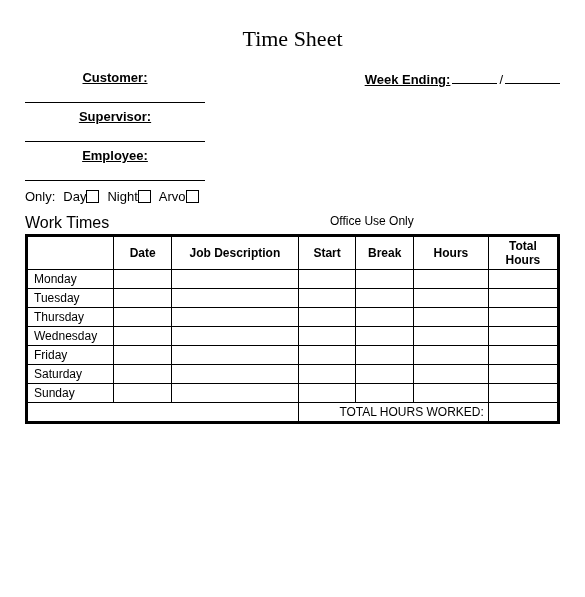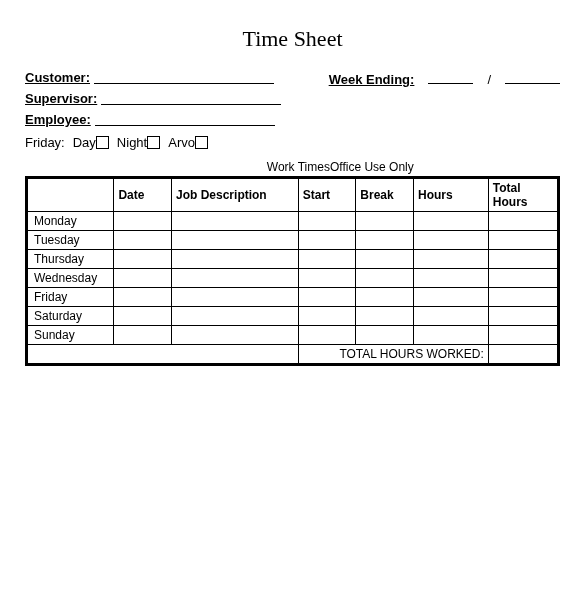--- a/index.html
+++ b/index.html
@@ -47,23 +47,24 @@
 
     .right-fields {
       display: flex;
       flex-direction: column;
       gap: 6px;
       margin-top: 0px;
     }
 
     .field-row {
       display: flex;
-      align-items: flex-start;
+      align-items: center;
       gap: 4px;
       font-size: 13px;
+      flex-direction: column;
     }
 
     .field-label {
       font-weight: bold;
       text-decoration: underline;
       white-space: nowrap;
     }
 
     .field-line {
       border-bottom: 1px solid #000;
@@ -75,21 +76,21 @@
     .field-line-short {
       border-bottom: 1px solid #000;
       width: 100px;
       height: 14px;
       display: inline-block;
     }
 
     .field-line-date {
       display: flex;
       align-items: baseline;
-      gap: 14px;
+      gap: 2px;
       font-size: 13px;
     }
 
     .field-line-date .seg {
       border-bottom: 1px solid #000;
       width: 45px;
       height: 14px;
       display: inline-block;
     }
 
@@ -129,21 +130,21 @@
 
     table {
       width: 100%;
       border-collapse: collapse;
       font-size: 12px;
     }
 
     table th, table td {
       border: 1px solid #000;
       padding: 2px 4px;
-      text-align: left;
+      text-align: center;
       vertical-align: middle;
     }
 
     table th {
       font-weight: bold;
       background: #fff;
       font-size: 12px;
     }
 
     .col-day {
@@ -176,22 +177,22 @@
     }
 
     .day-cell {
       text-align: left;
       padding-left: 6px;
       font-size: 12px;
     }
 
     .wt-label {
       width: 57%;
-      text-align: right;
-      font-size: 12px;
+      text-align: left;
+      font-size: 16px;
     }
 
     .ou-label {
       width: 43%;
       text-align: left;
       font-size: 12px;
       padding-right: 5px;
     }
 
     .total-footer td {
@@ -230,21 +231,21 @@
       <div class="field-line-date">
         <span class="field-label">Week Ending:</span>
         <span class="seg"></span>
         <span>/</span>
         <span class="seg" style="width:55px;"></span>
       </div>
     </div>
   </div>
 
   <div class="shift-row">
-    <span class="shift-label">Friday:</span>
+    <span class="shift-label">Only:</span>
     <div class="shift-option">
       <span>Day</span>
       <span class="checkbox"></span>
     </div>
     <div class="shift-option">
       <span>Night</span>
       <span class="checkbox"></span>
     </div>
     <div class="shift-option">
       <span>Arvo</span>

